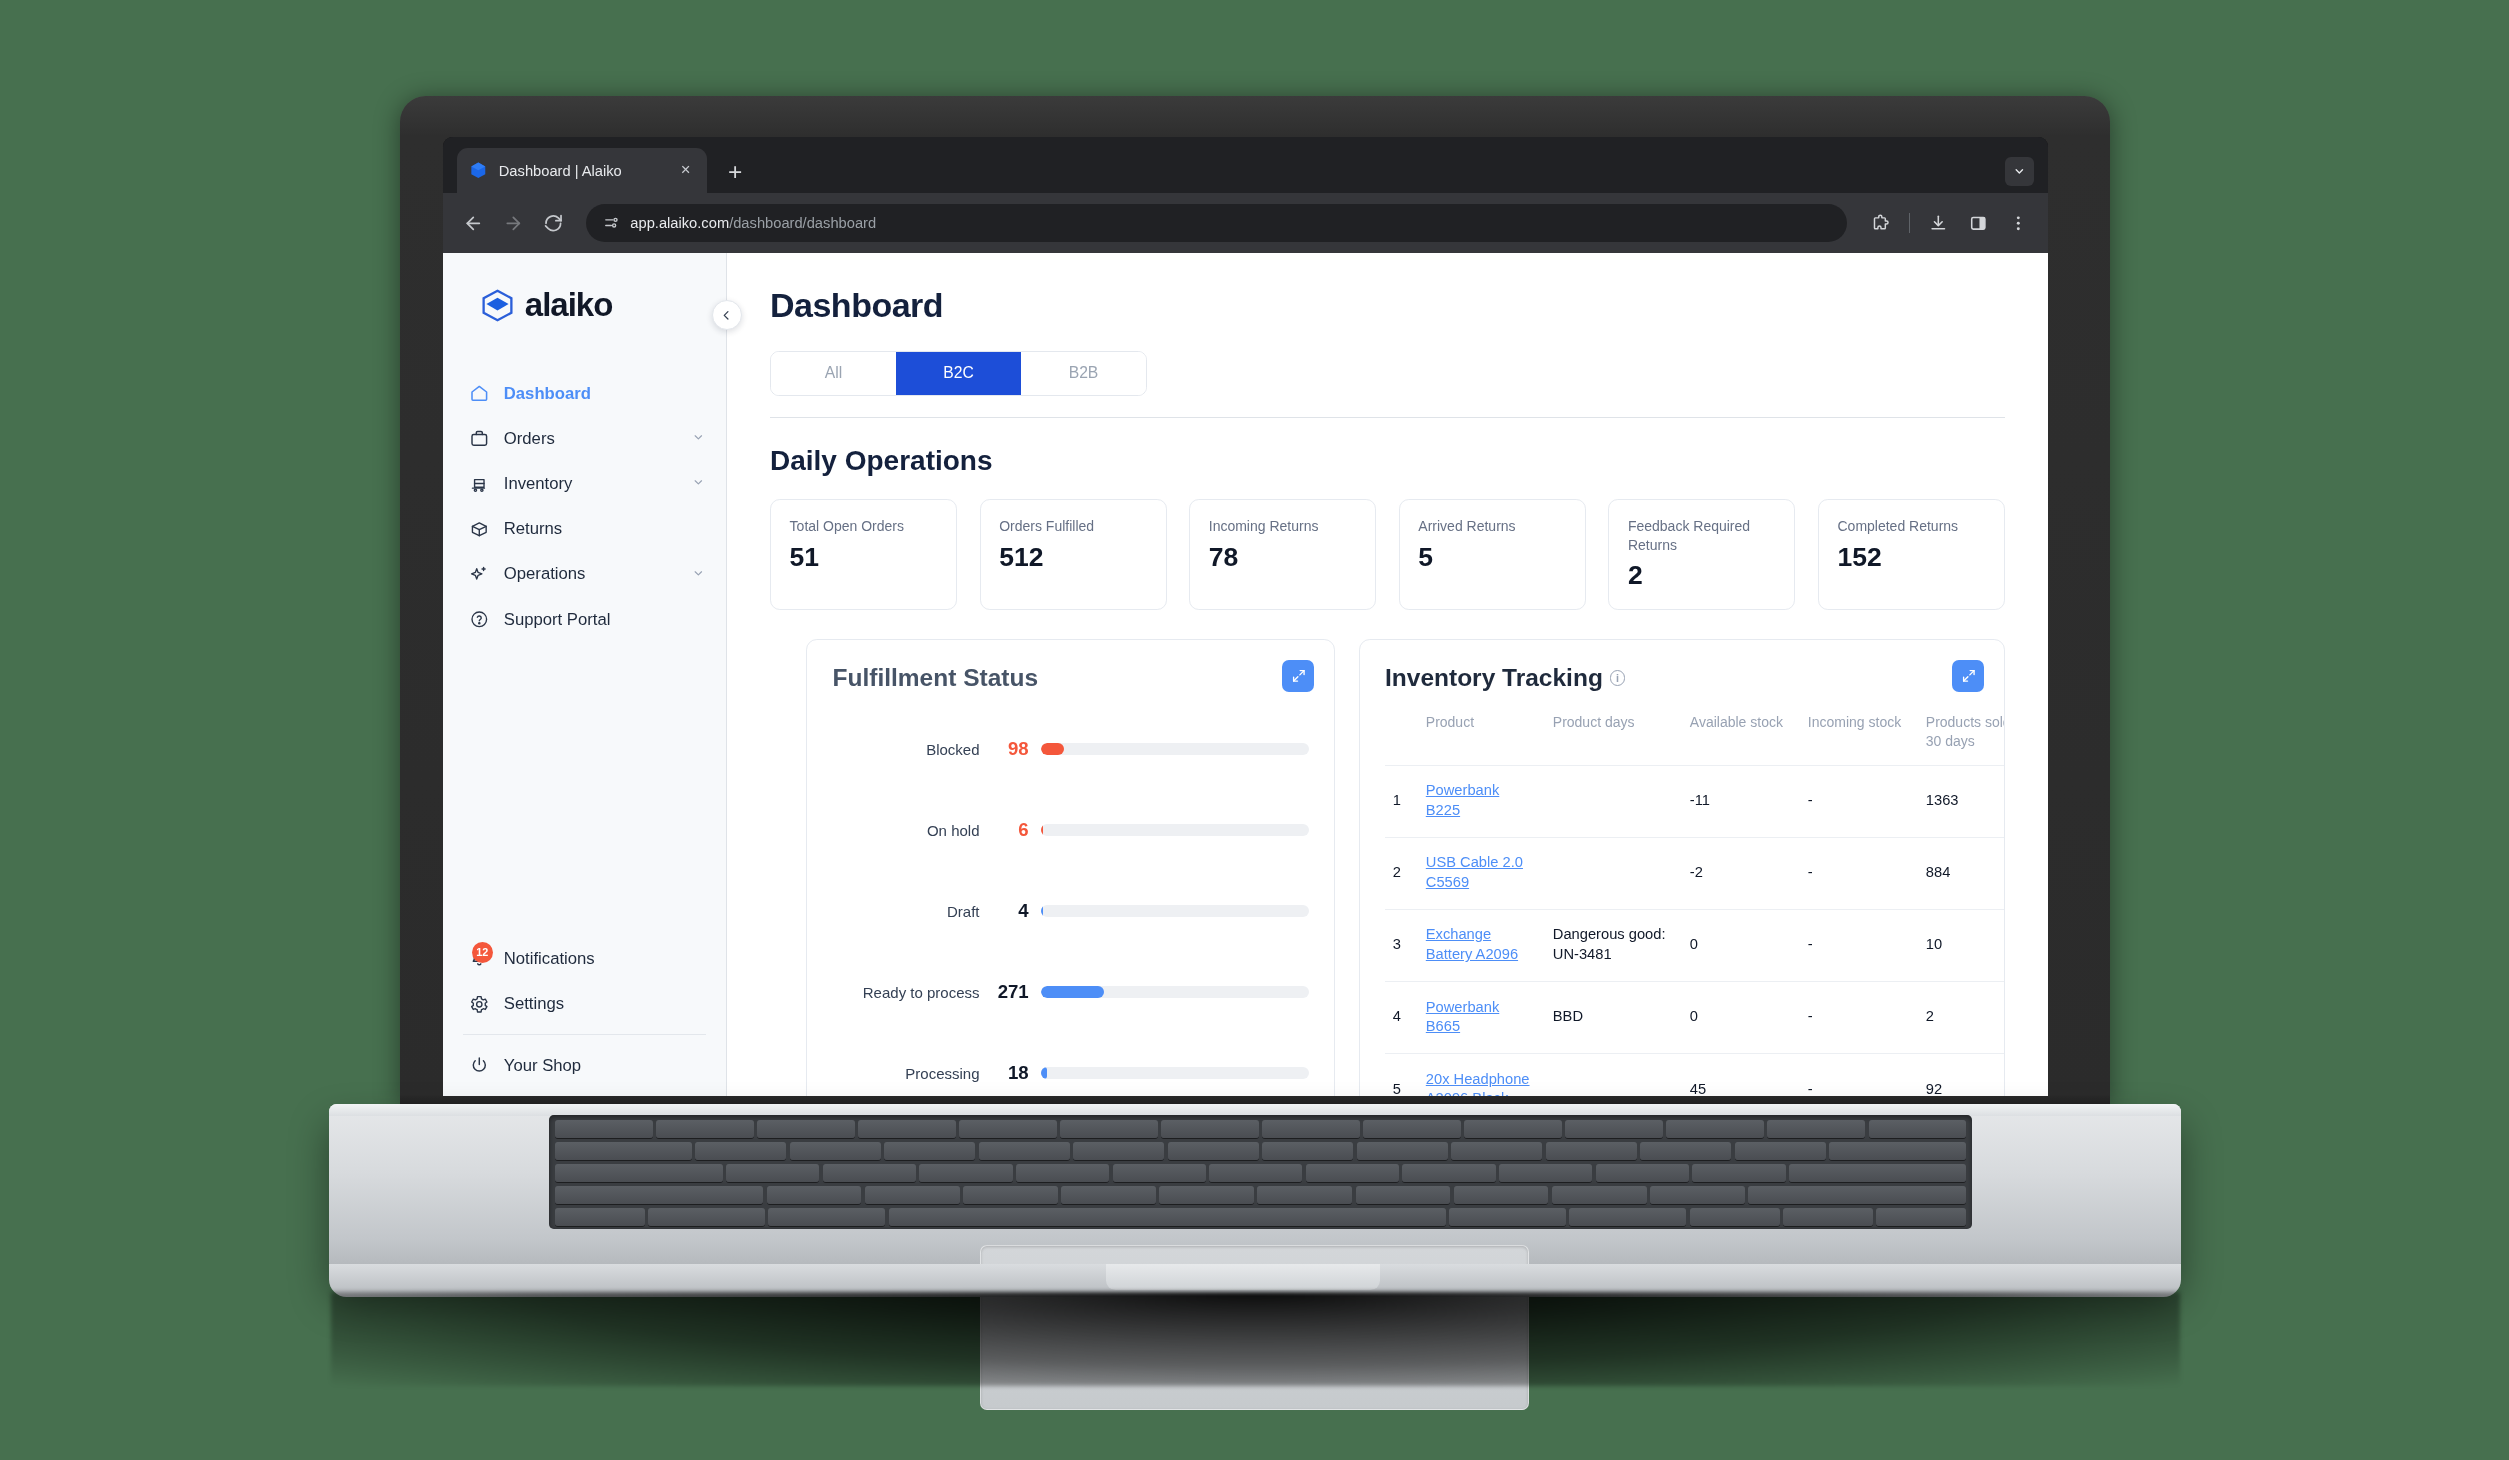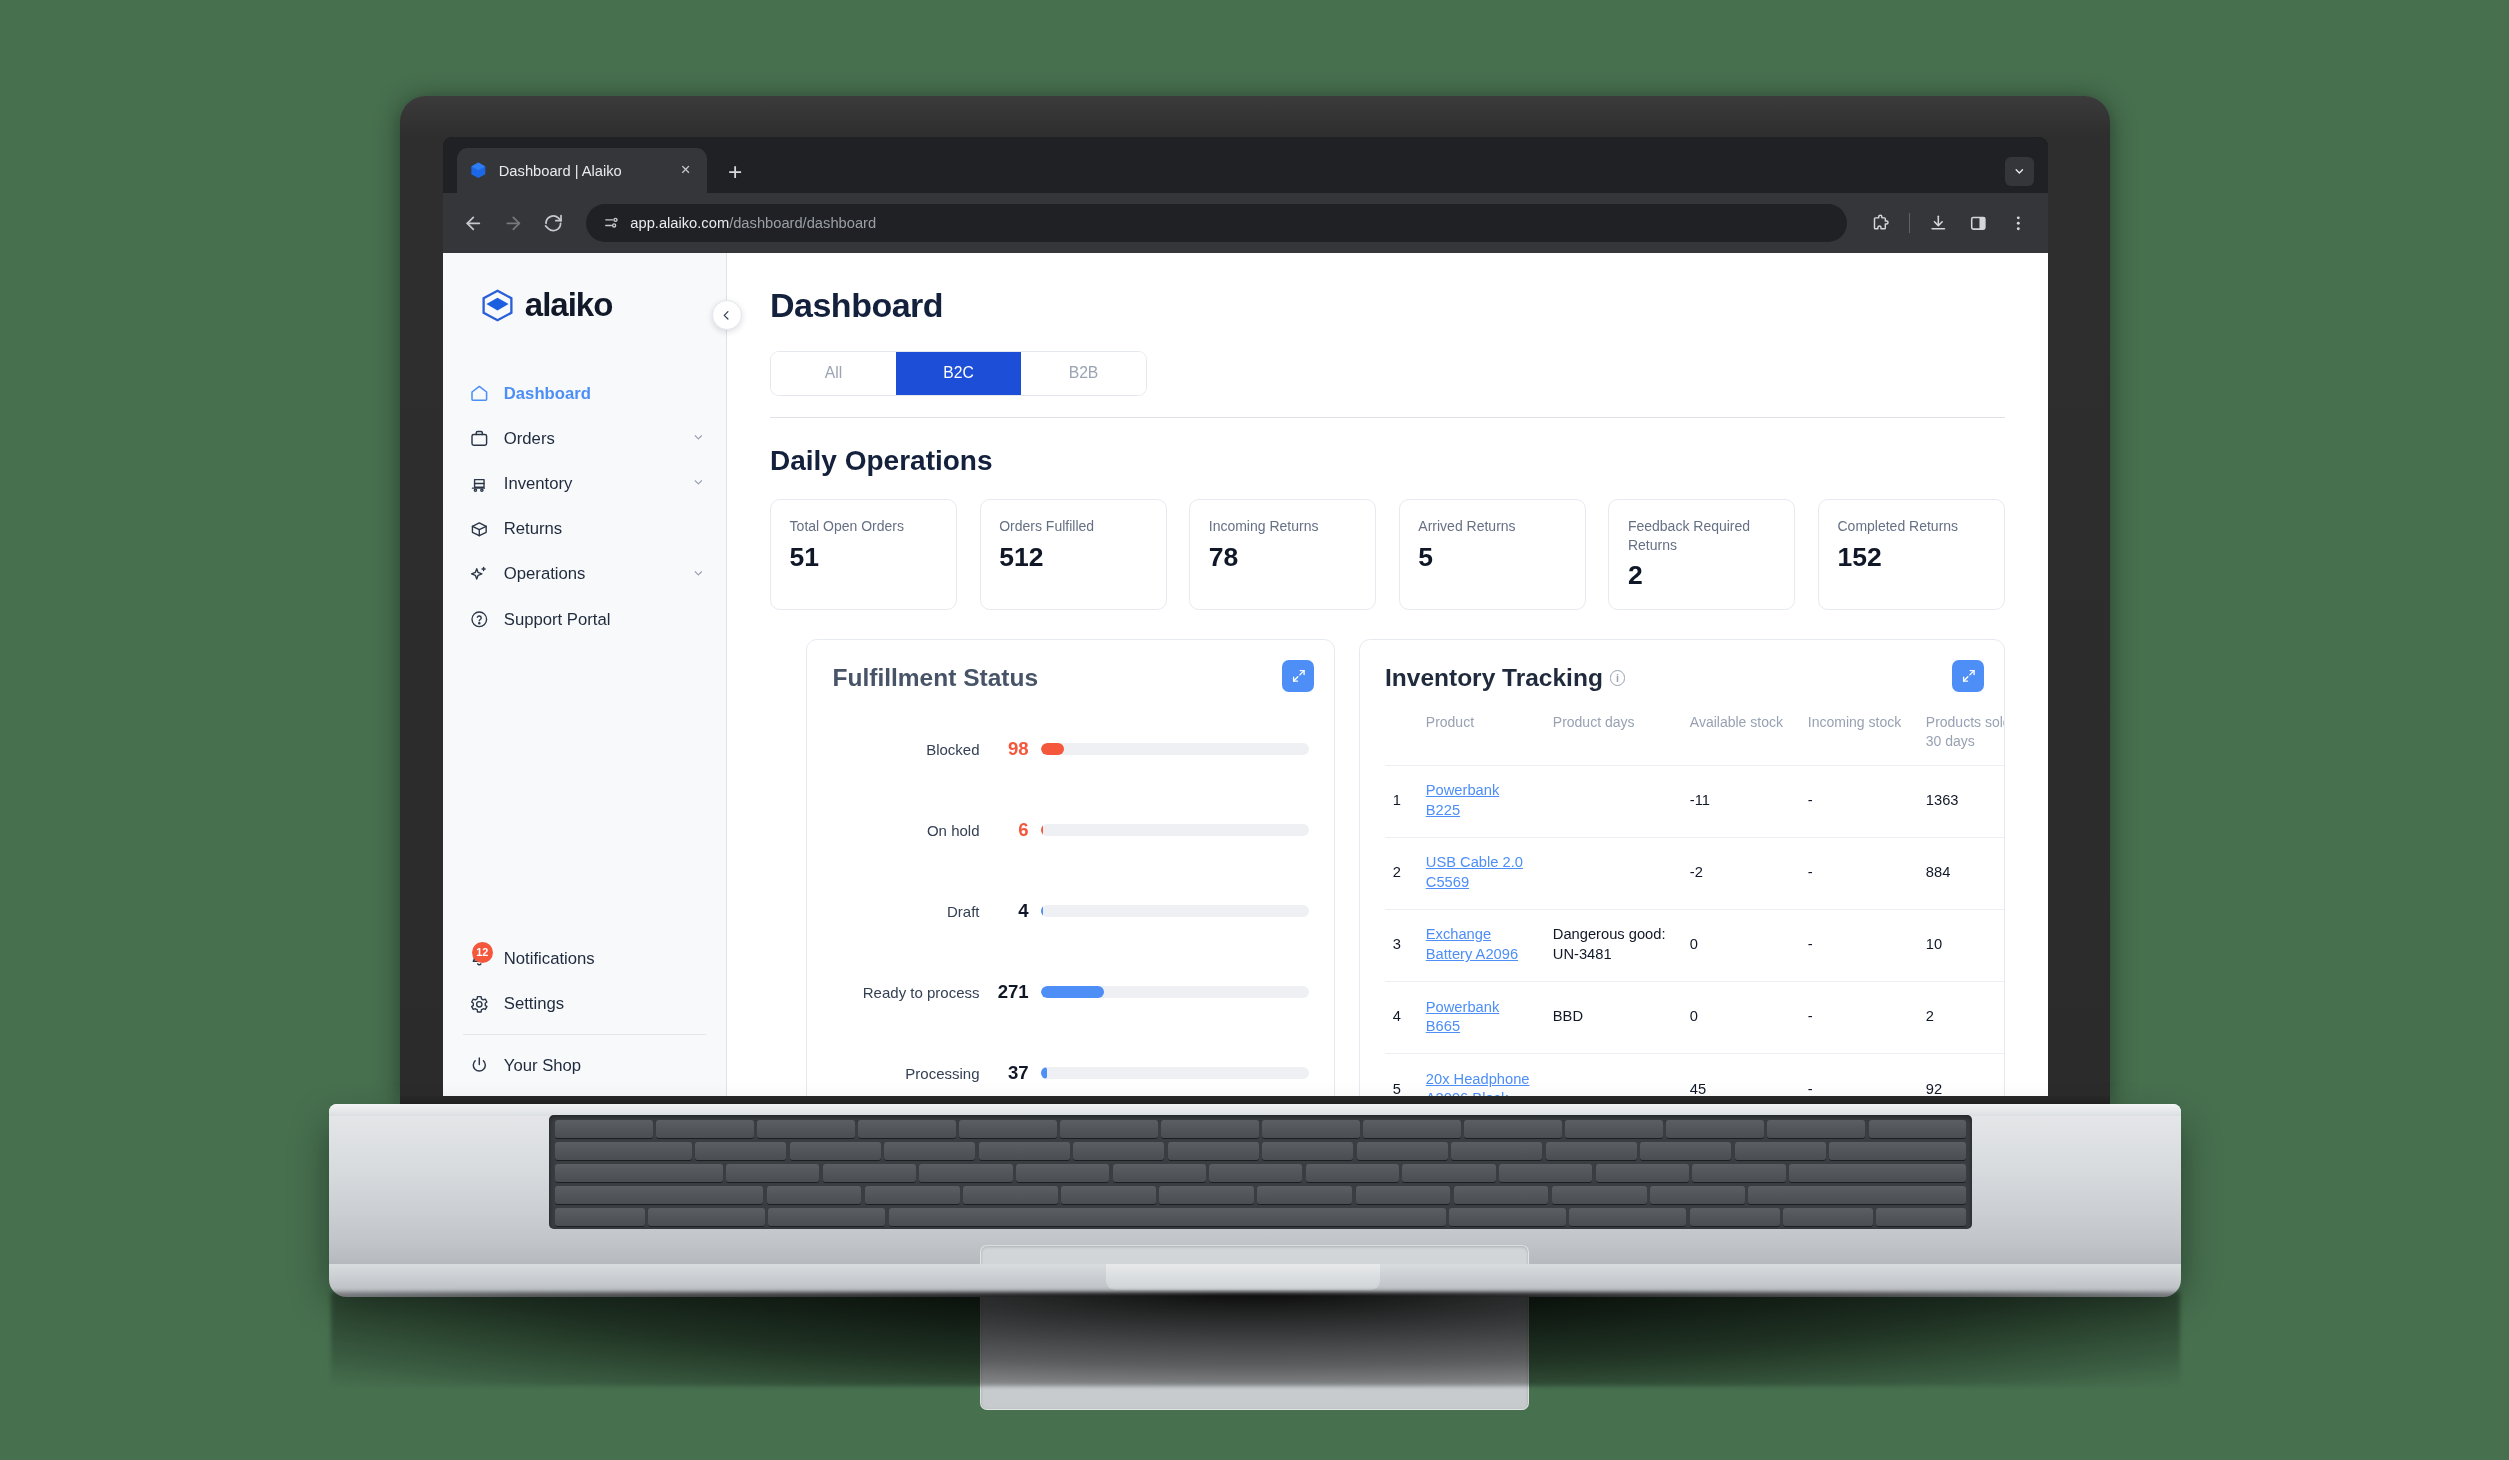--- a/index.html
+++ b/index.html
@@ -599,21 +599,21 @@
                   </div>
                   <div class="bar-row">
                     <div class="bar-label">Ready to process</div>
                     <div class="bar-value" style="color: rgb(16, 24, 40);">271</div>
                     <div class="bar-track">
                       <div class="bar-fill" style="width: 23.7%; background: rgb(77, 142, 247);"></div>
                     </div>
                   </div>
                   <div class="bar-row">
                     <div class="bar-label">Processing</div>
-                    <div class="bar-value" style="color: rgb(16, 24, 40);">37</div>
+                    <div class="bar-value" style="color: rgb(16, 24, 40);">18</div>
                     <div class="bar-track">
                       <div class="bar-fill" style="width: 2.3%; background: rgb(77, 142, 247);"></div>
                     </div>
                   </div>
                 </div>
             </div>
 
             <div class="panel inventory">
               <div class="panel-title">
                 <span>Inventory Tracking</span><span class="info-dot">i</span>

